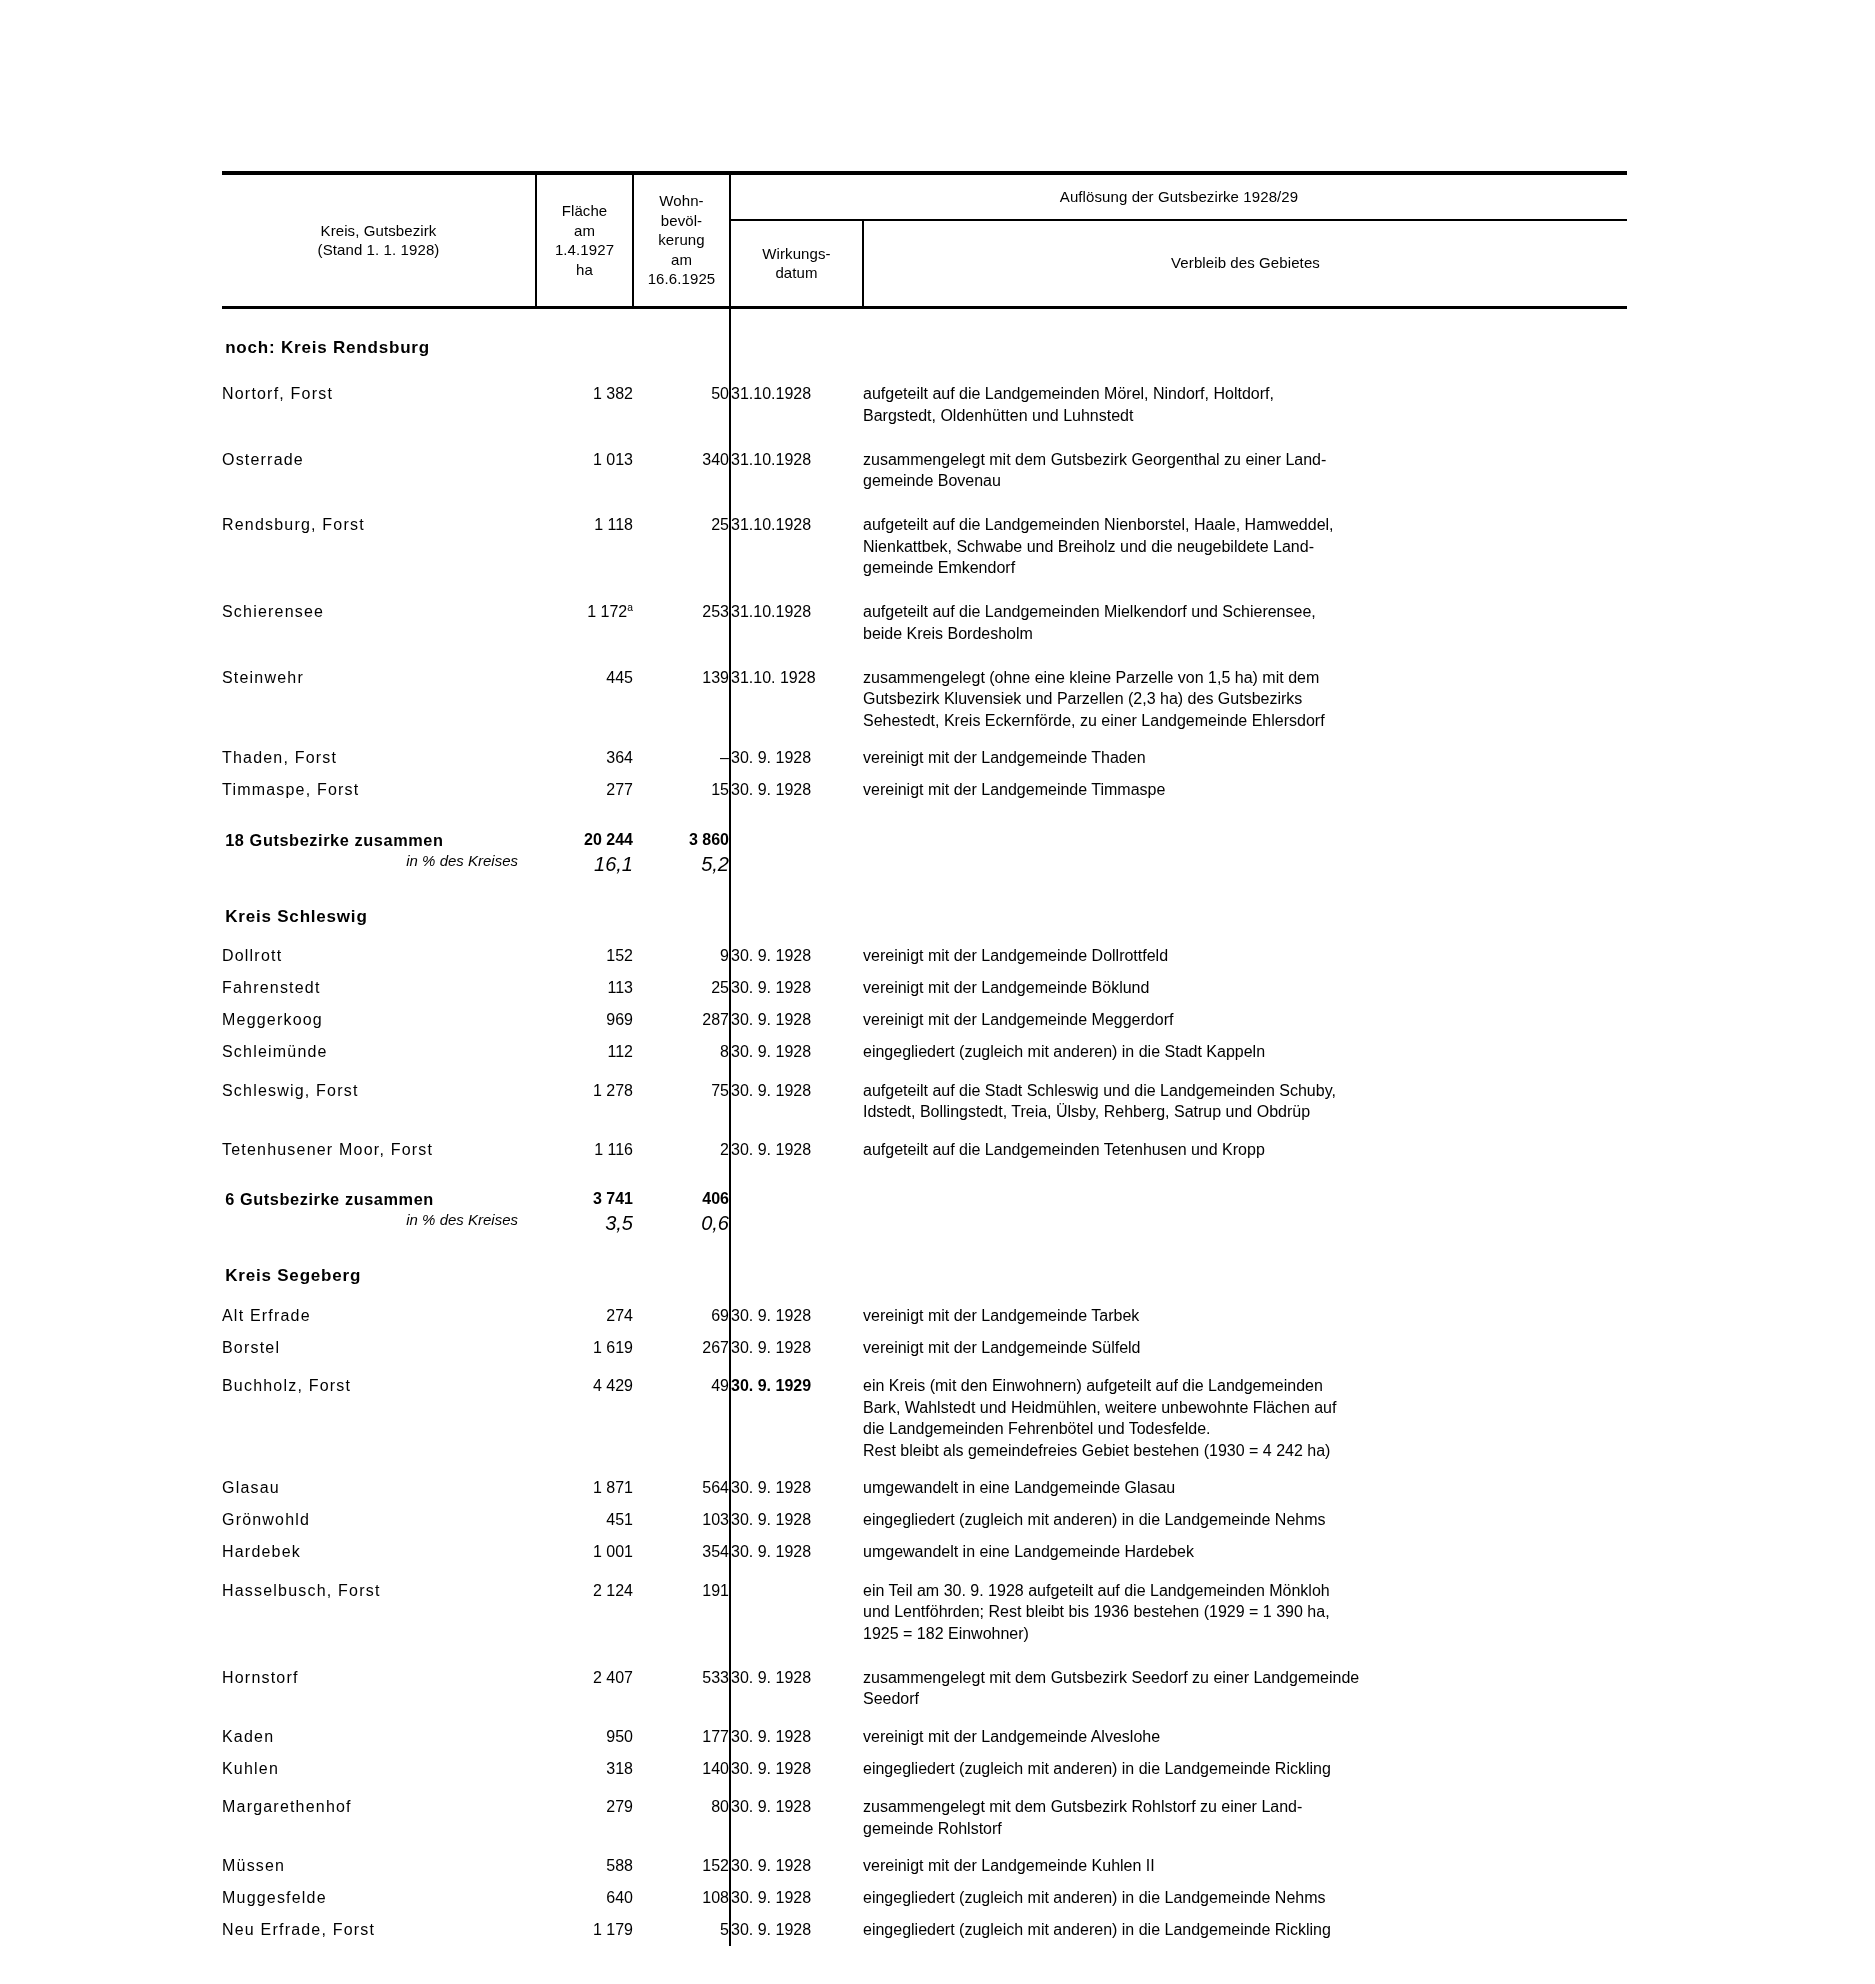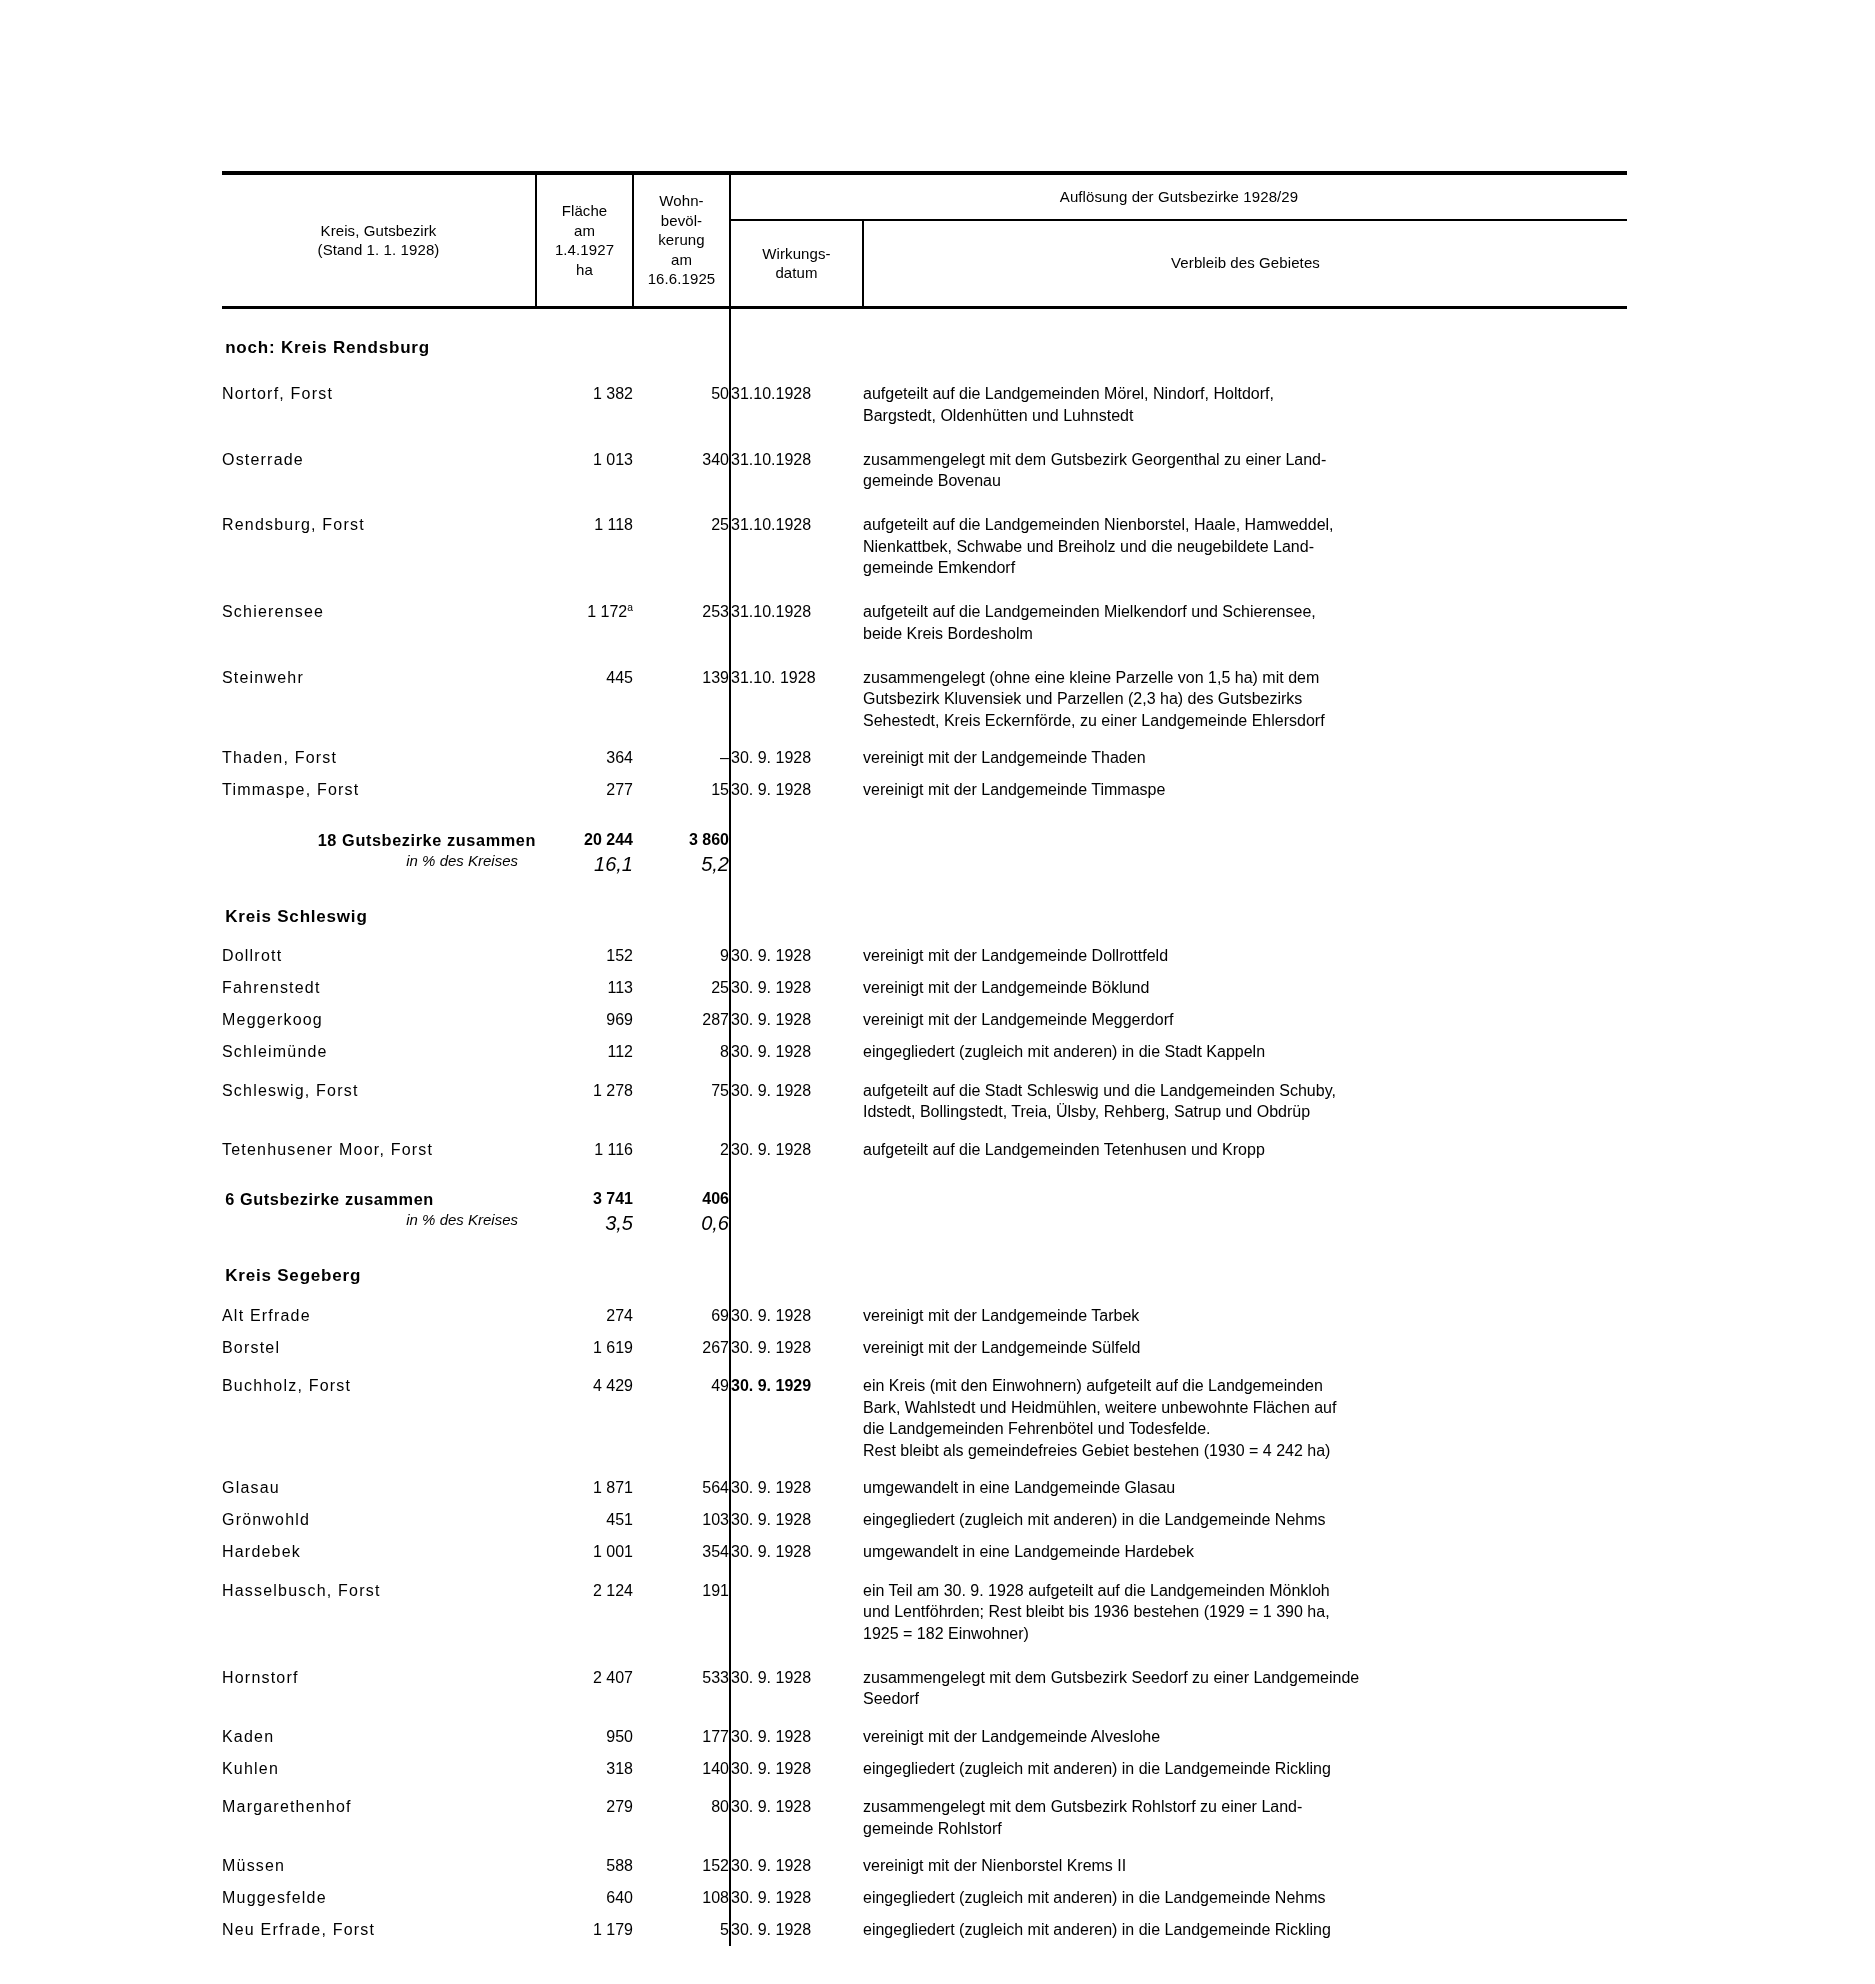--- a/index.html
+++ b/index.html
@@ -231,21 +231,21 @@
         <tr class="r">
           <td class="cname" style="padding-top: 5.6px; padding-bottom: 4.8px;">Timmaspe, Forst</td>
           <td class="carea" style="padding-top: 5.6px; padding-bottom: 4.8px;">277</td>
           <td class="cpop" style="padding-top: 5.6px; padding-bottom: 4.8px;">15</td>
           <td class="cdate" style="padding-top: 5.6px; padding-bottom: 4.8px;">30. 9. 1928</td>
           <td class="cremain" style="padding-top: 5.6px; padding-bottom: 4.8px;">
             <span class="ln">vereinigt mit der Landgemeinde Timmaspe</span>
           </td>
         </tr>
         <tr class="r">
-          <td class="cname tot" style="padding-top: 23px; text-align: right;">18 Gutsbezirke zusammen</td>
+          <td class="cname tot" style="padding-top: 23px;">18 Gutsbezirke zusammen</td>
           <td class="carea b" style="padding-top: 23px;">20 244</td>
           <td class="cpop b" style="padding-top: 23px;">3 860</td>
           <td class="cdate"></td>
           <td class="cremain"></td>
         </tr>
         <tr class="r">
           <td class="cname pct">in % des Kreises</td>
           <td class="carea i">16,1</td>
           <td class="cpop i">5,2</td>
           <td class="cdate"></td>
@@ -439,21 +439,21 @@
             <span class="ln">zusammengelegt mit dem Gutsbezirk Rohlstorf zu einer Land-</span>
             <span class="ln">gemeinde Rohlstorf</span>
           </td>
         </tr>
         <tr class="r">
           <td class="cname" style="padding-top: 5.6px; padding-bottom: 4.8px;">Müssen</td>
           <td class="carea" style="padding-top: 5.6px; padding-bottom: 4.8px;">588</td>
           <td class="cpop" style="padding-top: 5.6px; padding-bottom: 4.8px;">152</td>
           <td class="cdate" style="padding-top: 5.6px; padding-bottom: 4.8px;">30. 9. 1928</td>
           <td class="cremain" style="padding-top: 5.6px; padding-bottom: 4.8px;">
-            <span class="ln">vereinigt mit der Nienborstel Krems II</span>
+            <span class="ln">vereinigt mit der Landgemeinde Kuhlen II</span>
           </td>
         </tr>
         <tr class="r">
           <td class="cname" style="padding-top: 5.6px; padding-bottom: 4.8px;">Muggesfelde</td>
           <td class="carea" style="padding-top: 5.6px; padding-bottom: 4.8px; text-align: right;">640</td>
           <td class="cpop" style="padding-top: 5.6px; padding-bottom: 4.8px;">108</td>
           <td class="cdate" style="padding-top: 5.6px; padding-bottom: 4.8px;">30. 9. 1928</td>
           <td class="cremain" style="padding-top: 5.6px; padding-bottom: 4.8px;">
             <span class="ln">eingegliedert (zugleich mit anderen) in die Landgemeinde Nehms</span>
           </td>

